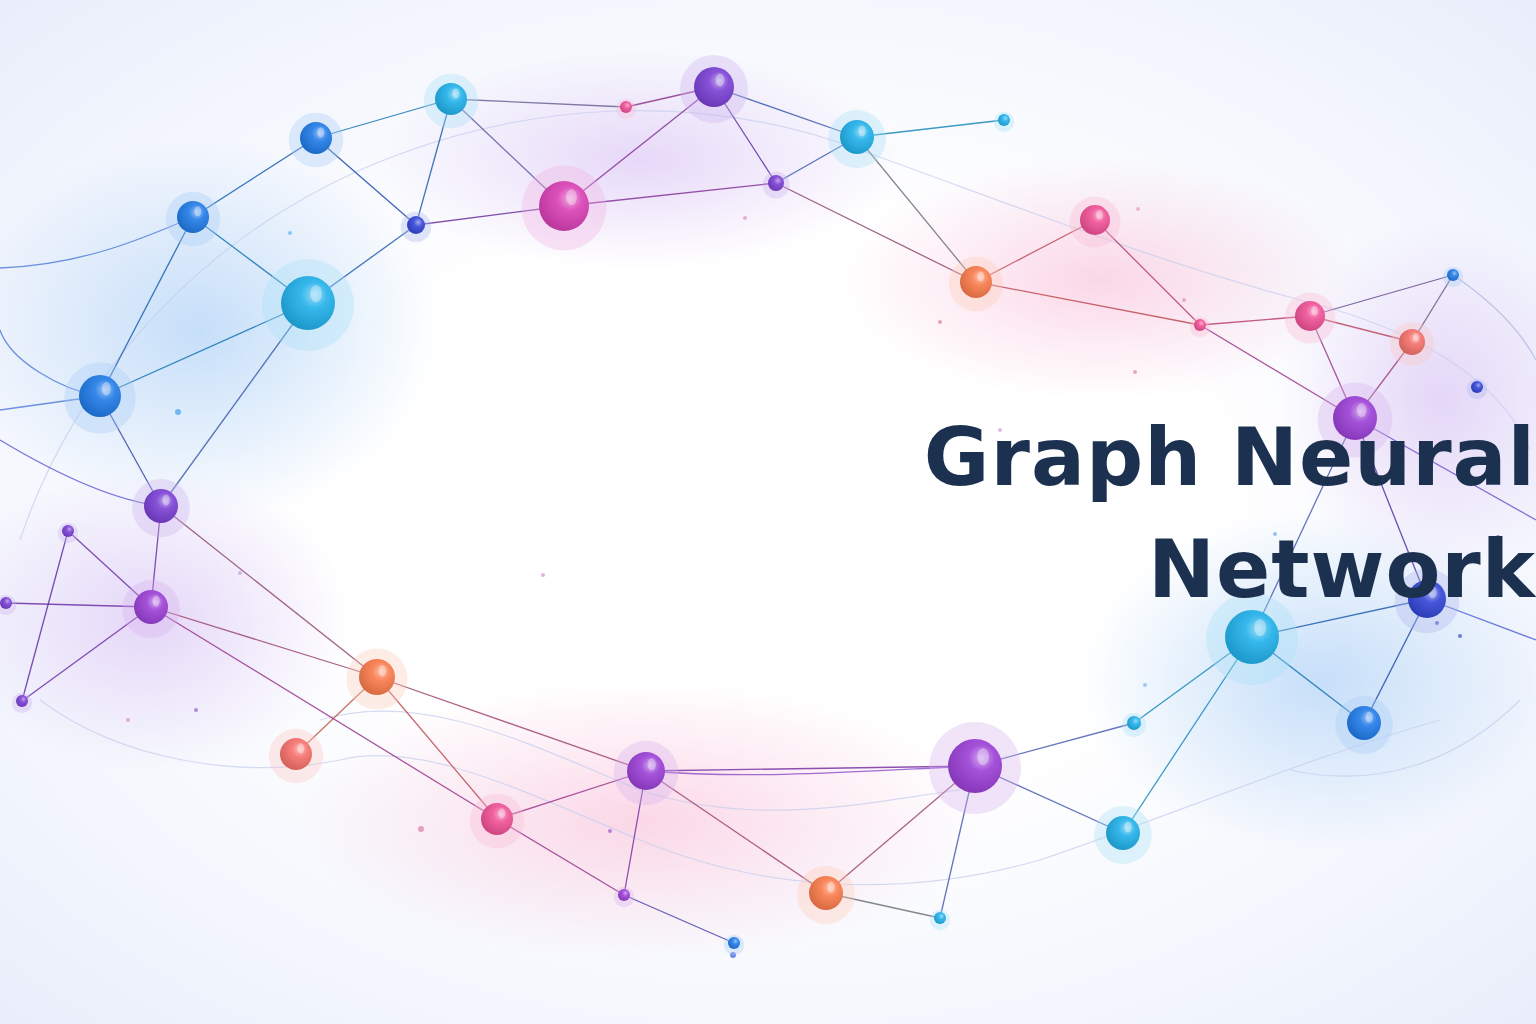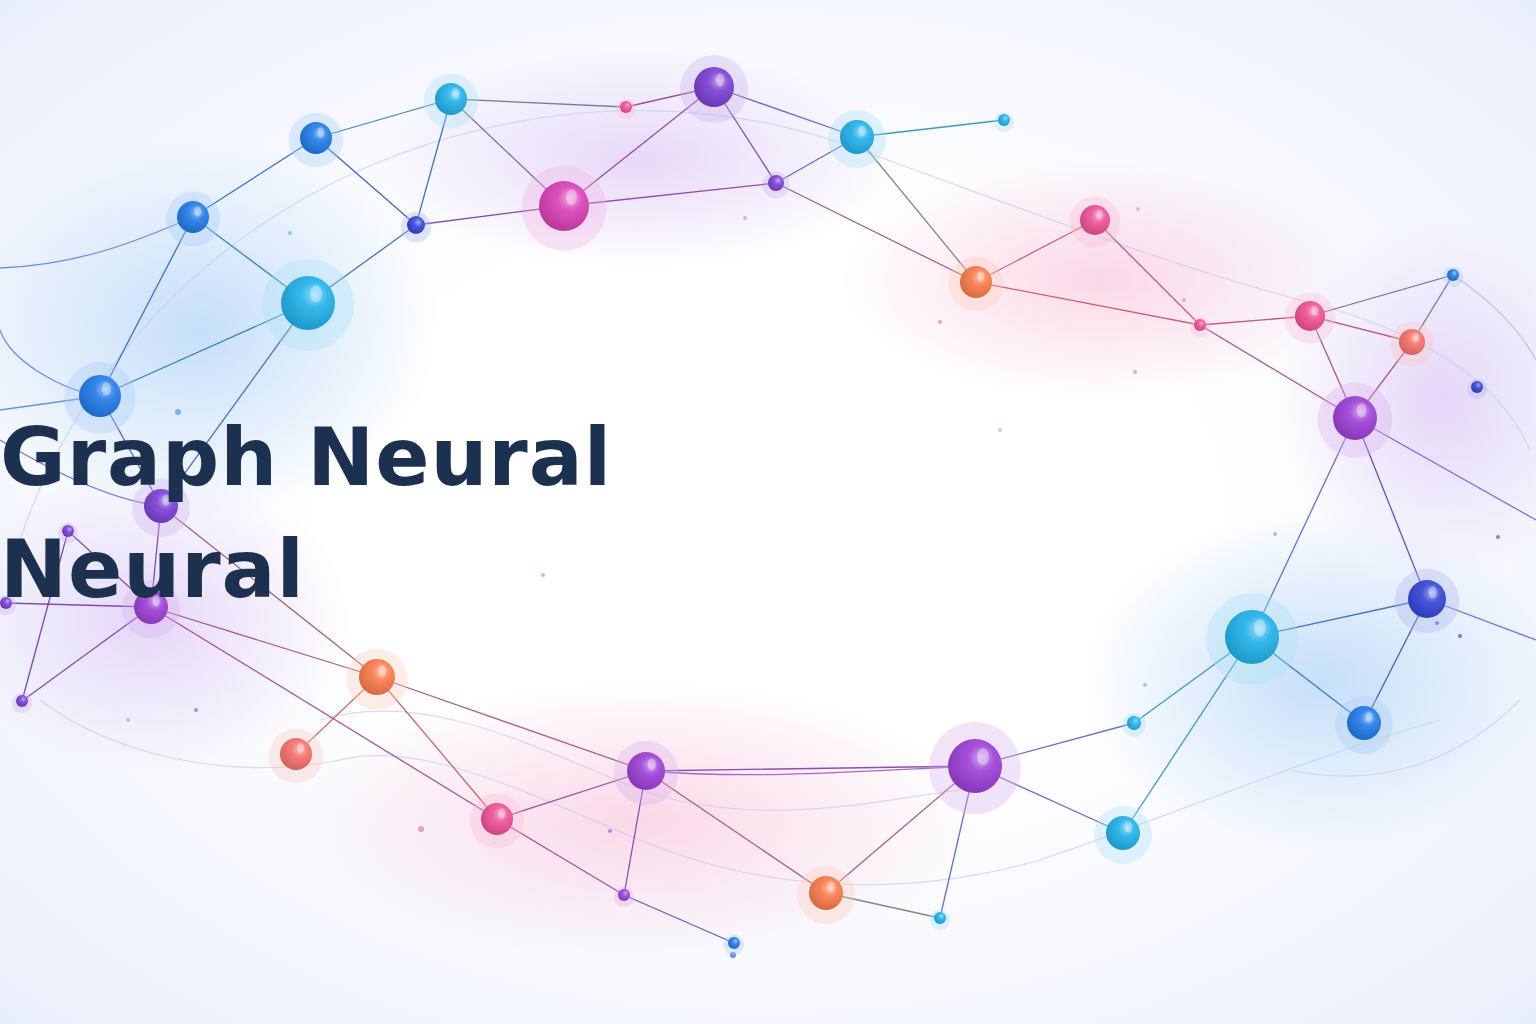--- a/index.html
+++ b/index.html
@@ -5,21 +5,21 @@
   html, body { margin: 0; padding: 0; }
   body {
     width: 1536px; height: 1024px; overflow: hidden;
     background: radial-gradient(ellipse at 50% 50%, #ffffff 0%, #ffffff 40%, #f3f6fd 75%, #e9eefb 100%);
     position: relative;
     font-family: "Liberation Sans", sans-serif;
   }
   #canvas { position: absolute; left: 0; top: 0; width: 1536px; height: 1024px; }
   .title {
     position: absolute; left: 0; right: 0; top: 402px;
-    text-align: left; color: #1c3150;
+    text-align: right; color: #1c3150;
     font-family: "DejaVu Sans", sans-serif; font-weight: bold;
     font-size: 80px; line-height: 112px; letter-spacing: 1px;
   }
   .title span { display: block; }
 </style>
 </head>
 <body>
 
 <svg id="canvas" width="1536" height="1024" viewBox="0 0 1536 1024" xmlns="http://www.w3.org/2000/svg">
   <defs>
@@ -298,14 +298,14 @@
       <circle cx="1427" cy="599" r="19" fill="url(#sph-indigo)"></circle>
       <ellipse cx="1432.7" cy="592.35" rx="4.18" ry="6.08" fill="#ffffff" opacity="0.35"></ellipse>
       <circle cx="1364" cy="725" r="28.9" fill="#a5caf5" opacity="0.35"></circle>
       <circle cx="1364" cy="723" r="17" fill="url(#sph-blue)"></circle>
       <ellipse cx="1369.1" cy="717.05" rx="3.74" ry="5.44" fill="#ffffff" opacity="0.35"></ellipse>
     </g>
 </svg>
 
 <div class="title">
   <span>Graph Neural</span>
-  <span>Neural</span>
+  <span>Network</span>
 </div>
 
 </body></html>

